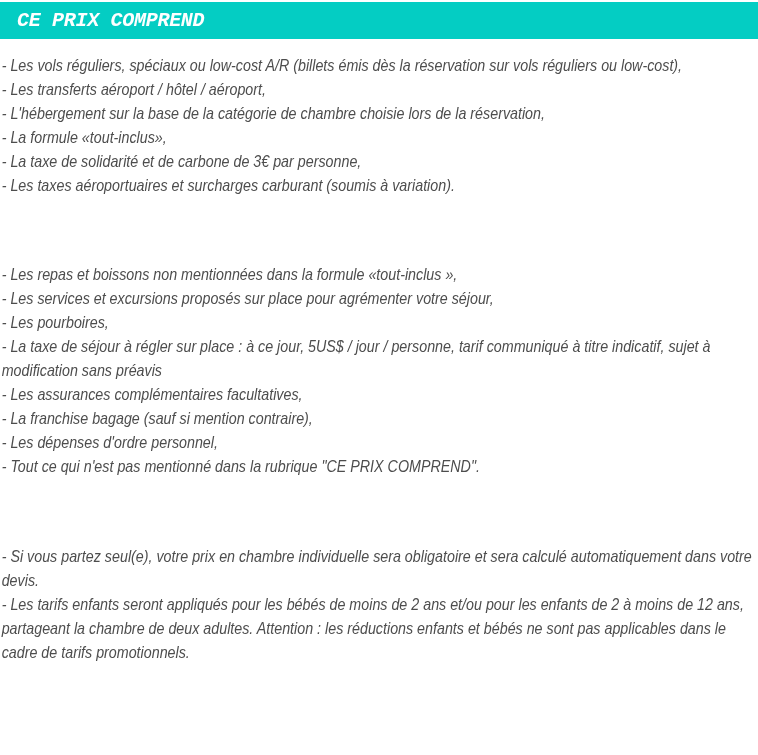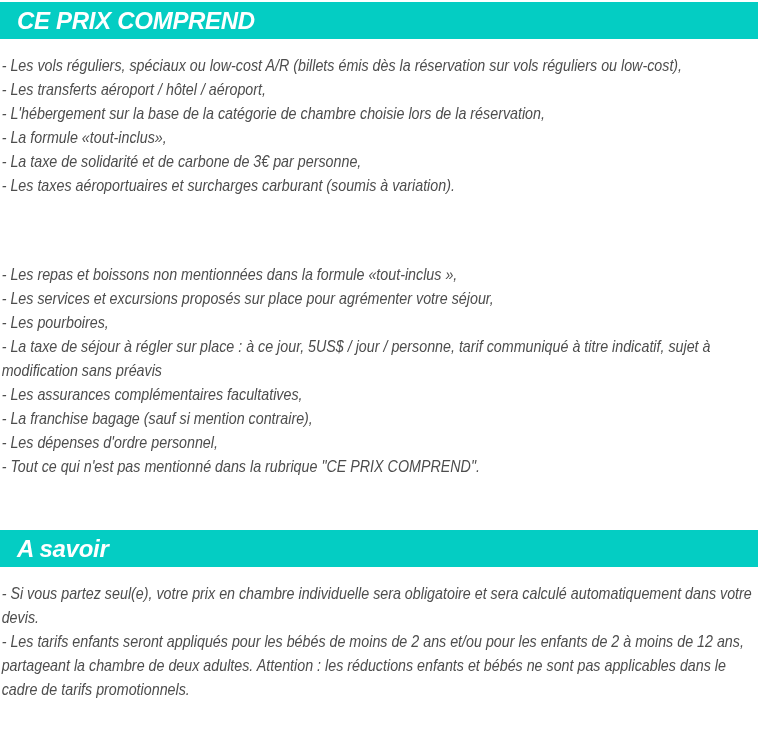--- a/index.html
+++ b/index.html
@@ -23,24 +23,25 @@
     box-sizing: border-box;
     padding-left: 17px;
     overflow: hidden;
   }
   .band h2 {
     margin: 0;
     display: inline-block;
     color: #ffffff;
     font-style: italic;
     font-weight: bold;
-    font-size: 24px;
+    font-size: 20px;
     line-height: 37px;
     letter-spacing: -0.3px;
     white-space: nowrap;
+    font-family: Liberation Mono, monospace;
   }
   .items {
     width: 900px;               
     transform: scaleX(0.84);
     transform-origin: 0 0;
     font-style: italic;
     font-size: 17px;
     line-height: 24px;
     color: #4d4d4d;
     box-sizing: border-box;
@@ -75,20 +76,17 @@
     <p>- Les pourboires,</p>
     <p>- La taxe de séjour à régler sur place : à ce jour, 5US$ / jour / personne, tarif communiqué à titre indicatif, sujet à modification sans préavis</p>
     <p>- Les assurances complémentaires facultatives,</p>
     <p>- La franchise bagage (sauf si mention contraire),</p>
     <p>- Les dépenses d'ordre personnel,</p>
     <p>- Tout ce qui n'est pas mentionné dans la rubrique "CE PRIX COMPREND".</p>
   </div>
 </div>
 
 <div class="section sec-3">
-  <div class="band">
-    <h2>A savoir</h2>
-  </div>
   <div class="items">
     <p>- Si vous partez seul(e), votre prix en chambre individuelle sera obligatoire et sera calculé automatiquement dans votre devis.</p>
     <p>- Les tarifs enfants seront appliqués pour les bébés de moins de 2 ans et/ou pour les enfants de 2 à moins de 12 ans, partageant la chambre de deux adultes. Attention : les réductions enfants et bébés ne sont pas applicables dans le cadre de tarifs promotionnels.</p>
   </div>
 </div>
 
 </body></html>

